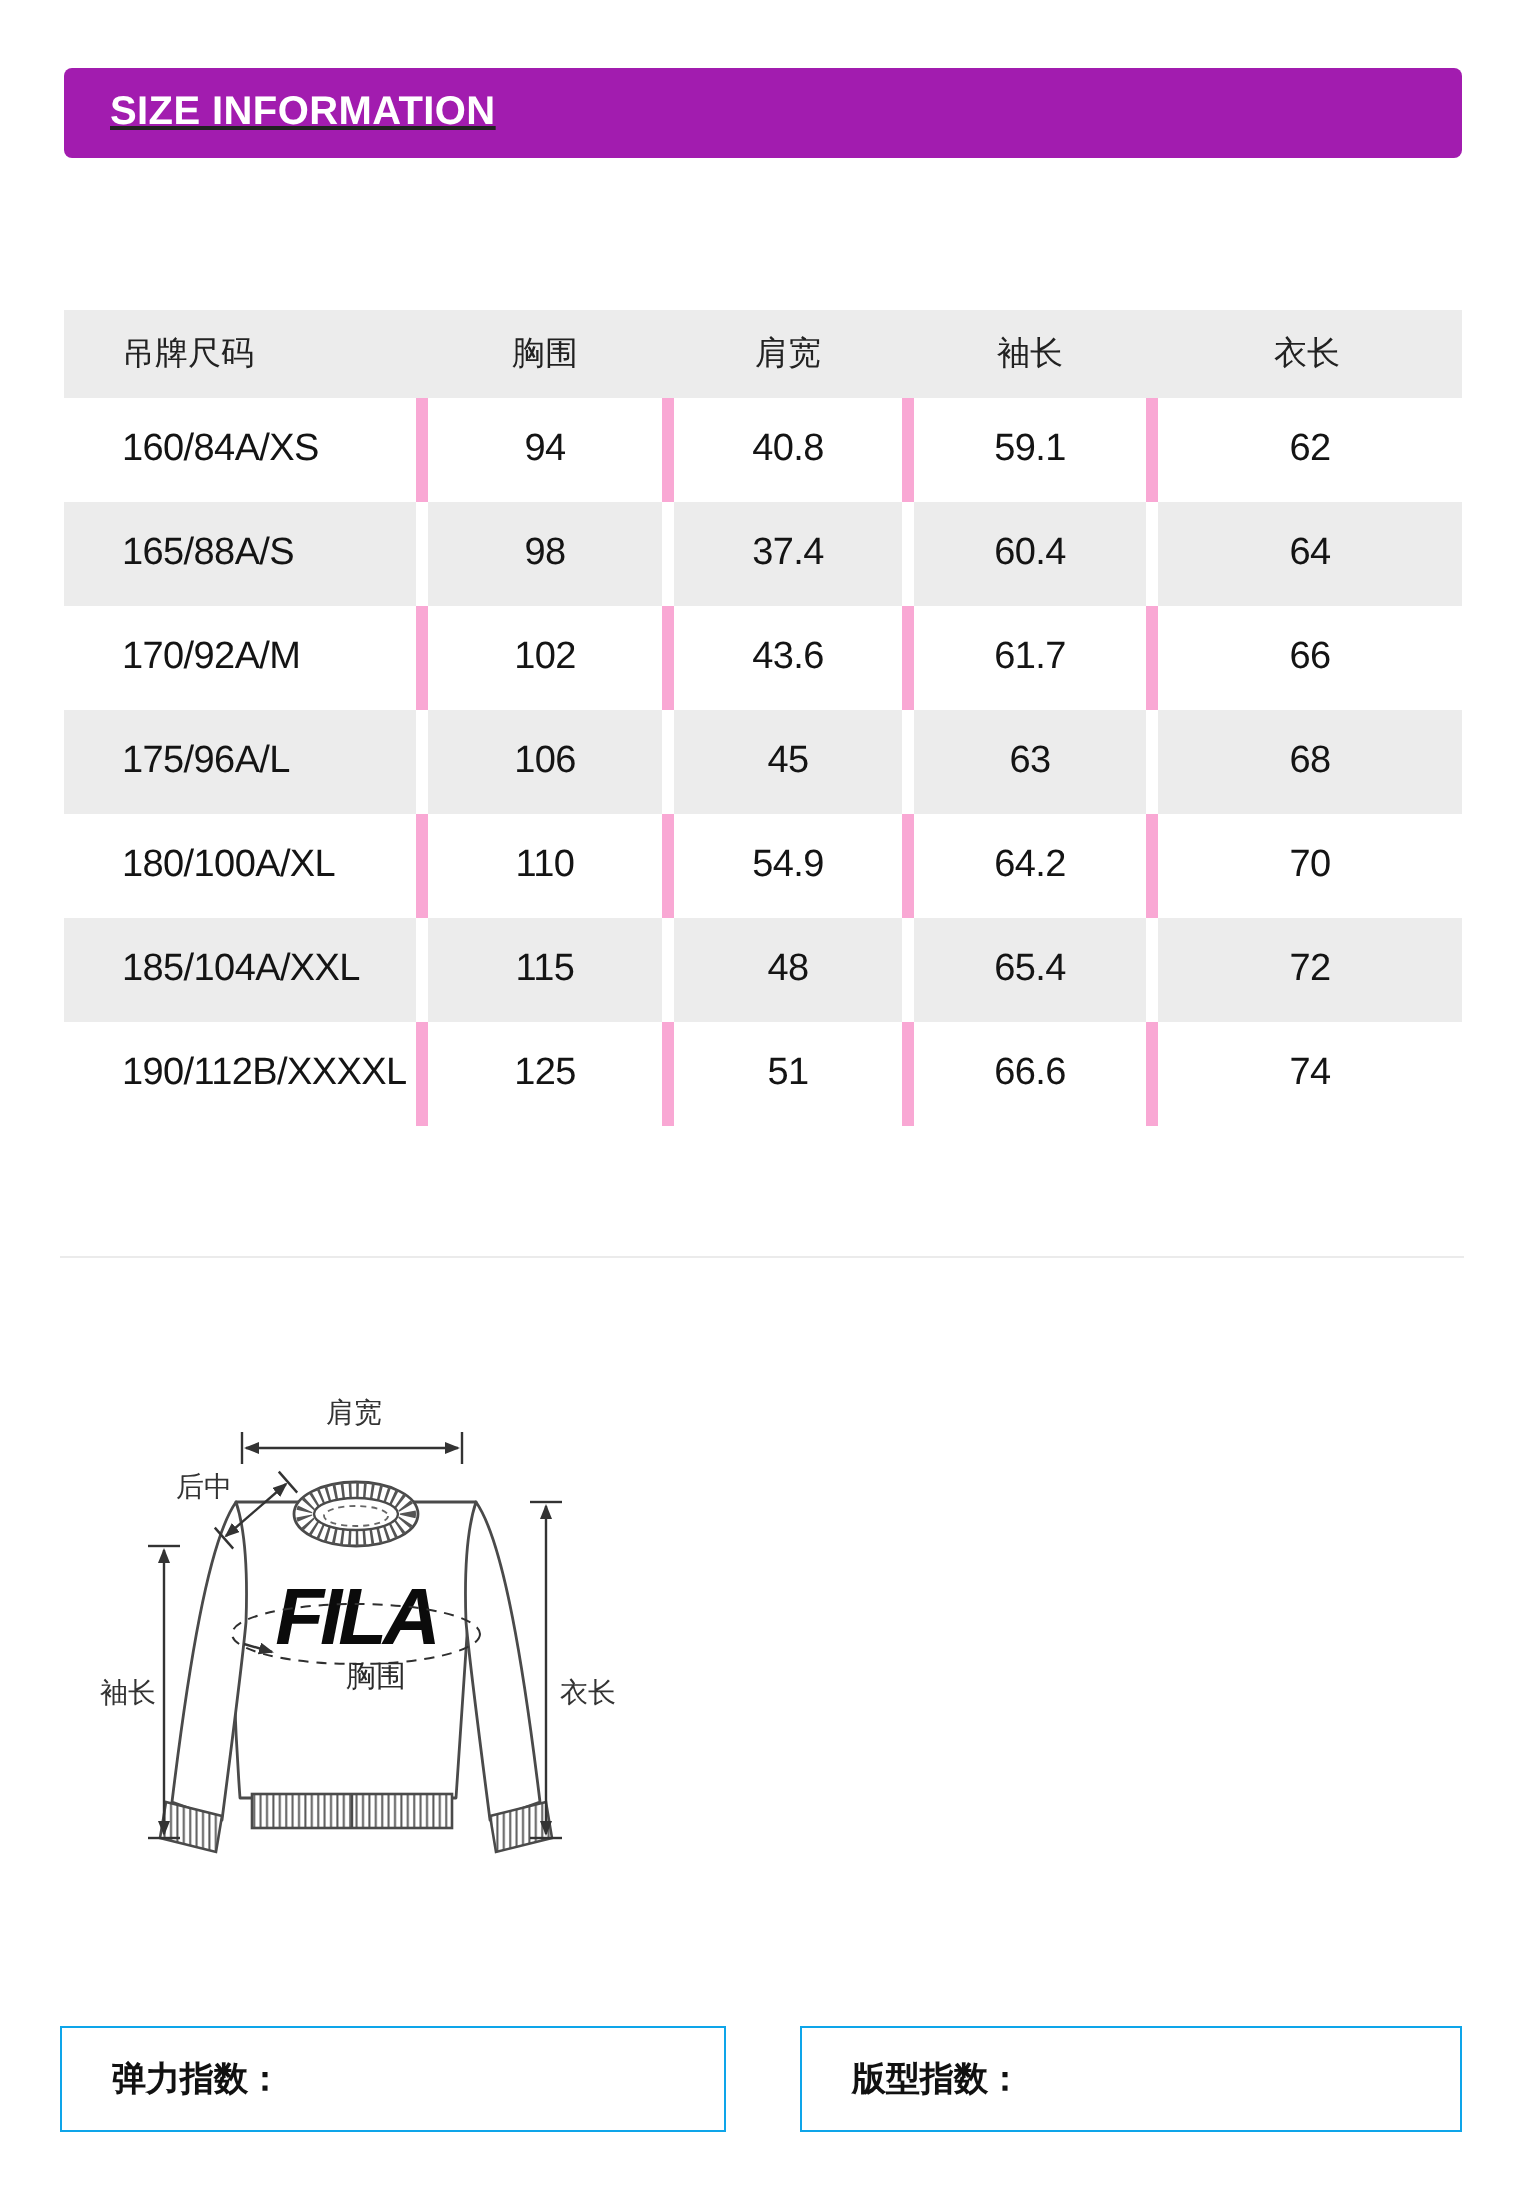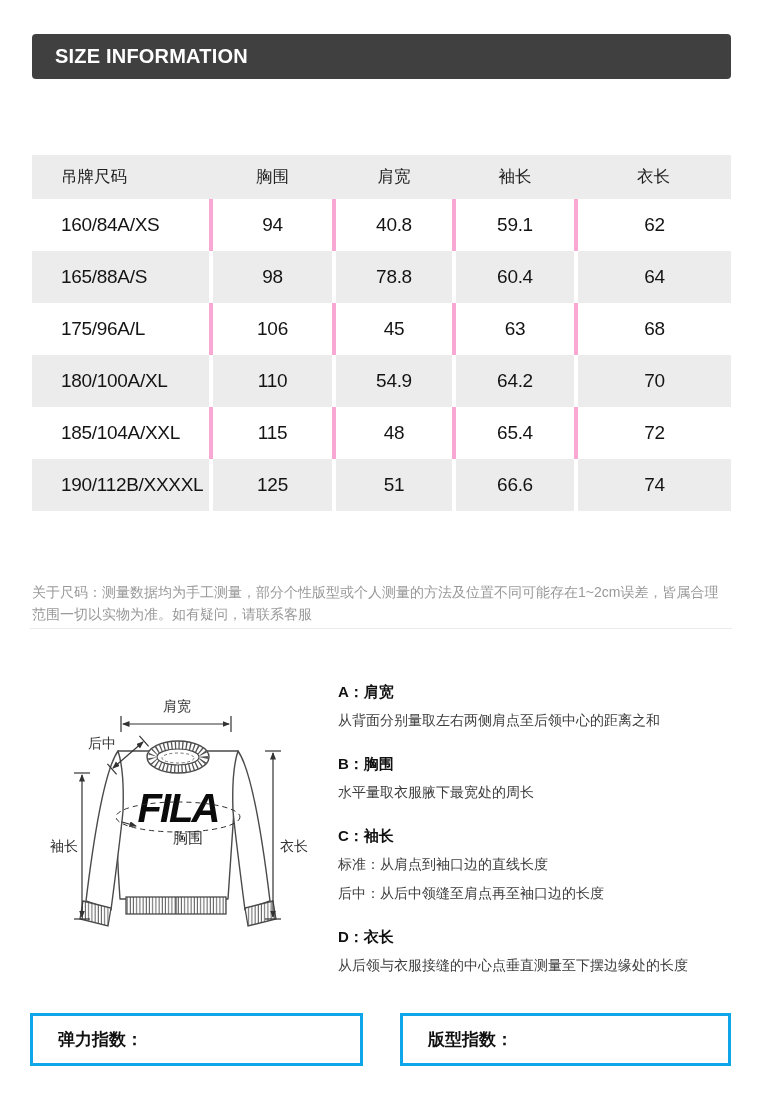--- a/index.html
+++ b/index.html
@@ -3,22 +3,22 @@
 <meta charset="utf-8">
 <style>
   * { margin:0; padding:0; box-sizing:border-box; }
   html,body { background:#fff; }
   body { font-family:"Liberation Sans","DejaVu Sans",sans-serif; color:#222; }
   .canvas { position:relative; width:762px; height:1100px; background:#fff; overflow:hidden; }
 
   
   .title-bar {
     position:absolute; left:32px; top:34px; width:699px; height:45px;
-    background:#404040; border-radius:4px;
-    display:flex; align-items:center; padding-left:23px;
+    background:#a21caf; border-radius:4px;
+    display:flex; align-items:center; padding-left:23px;text-decoration:underline;
   }
   .title-bar span {
     color:#fff; font-size:20px; font-weight:700; letter-spacing:.2px;
   }
 
   
   .size-table { position:absolute; left:32px; top:133px; width:699px;margin-top:22px; }
   table { width:699px; border-collapse:collapse; table-layout:fixed; }
   col.c1{width:179px} col.c2{width:123px} col.c3{width:120px} col.c4{width:122px} col.c5{width:155px}
   thead th {
@@ -26,21 +26,21 @@
     text-align:center; vertical-align:middle;
   }
   thead th:first-child { text-align:left; padding-left:29px; }
   tbody td {
     height:52px; text-align:center; vertical-align:middle;
     font-size:19px; font-weight:500; color:#141414; letter-spacing:-0.3px;
   }
   tbody td:first-child { text-align:left; padding-left:29px; }
   tbody tr:nth-child(odd)  { background:#fff; }
   tbody tr:nth-child(even) { background:#ececec; }
-  tbody td + td { border-left:4px solid #f9a8d4; }
+  tbody td + td { border-left:6px solid #f9a8d4; }
   tbody tr:nth-child(even) td + td { border-left-color:#fff; }
 
   
   .note {
     position:absolute; left:32px; top:581px; width:700px;
     font-size:14px; line-height:22px; color:#999;
   }
 
   .divider { position:absolute; left:30px; top:628px; width:702px; height:1px; background:#ebebeb; }
 
@@ -54,21 +54,21 @@
   
   .defs { position:absolute; left:338px; top:682px; width:400px; }
   .def  { margin-bottom:24px; }
   .def h4 { font-size:15px; line-height:20px; font-weight:700; color:#111; margin:0 0 8px; }
   .def p  { font-size:14px; line-height:20px; color:#3d3d3d; margin:0 0 9px; }
   .def p:last-child { margin-bottom:0; }
 
   
   .index-row { position:absolute; left:30px; top:1013px; width:702px; height:53px; display:flex; gap:37px; }
   .idx-box {
-    border:3px solid #0ea5e9; height:53px; background:#fff;
+    border:1px solid #0ea5e9; height:53px; background:#fff;
     display:flex; align-items:stretch;
   }
   .idx-box.left  { width:333px; }
   .idx-box.right { width:331px; }
   .idx-label { align-self:center; padding-left:25px; font-size:17px; font-weight:700; color:#111; white-space:nowrap; }
   .idx-opts  { flex:1; display:flex; justify-content:space-around; align-items:stretch; }
   .idx-opt   { display:flex; align-items:center; padding:0 4px; font-size:17px; color:#222; white-space:nowrap; }
   .idx-opt.selected {
     background:#16294a; color:#fff; font-weight:600; padding:0 15px;
   }
@@ -104,23 +104,30 @@
         <tr>
           <td>160/84A/XS</td>
           <td>94</td>
           <td>40.8</td>
           <td>59.1</td>
           <td>62</td>
         </tr>
         <tr>
           <td>165/88A/S</td>
           <td>98</td>
-          <td>78.8</td>
+          <td>37.4</td>
           <td>60.4</td>
           <td>64</td>
+        </tr>
+        <tr>
+          <td>170/92A/M</td>
+          <td>102</td>
+          <td>43.6</td>
+          <td>61.7</td>
+          <td>66</td>
         </tr>
         <tr>
           <td>175/96A/L</td>
           <td>106</td>
           <td>45</td>
           <td>63</td>
           <td>68</td>
         </tr>
         <tr>
           <td>180/100A/XL</td>
@@ -140,21 +147,20 @@
           <td>190/112B/XXXXL</td>
           <td>125</td>
           <td>51</td>
           <td>66.6</td>
           <td>74</td>
         </tr>
       </tbody>
     </table>
   </div>
 
-  <p class="note">关于尺码：测量数据均为手工测量，部分个性版型或个人测量的方法及位置不同可能存在1~2cm误差，皆属合理范围一切以实物为准。如有疑问，请联系客服</p>
 
   <div class="divider"></div>
 
   <div class="diagram">
     <svg width="300" height="290" viewBox="0 0 300 290">
       <defs>
         <marker id="ah" markerWidth="9" markerHeight="8" refX="6.5" refY="3" orient="auto-start-reverse" markerUnits="userSpaceOnUse">
           <path d="M0,0 L7.5,3 L0,6 Z" fill="#333"></path>
         </marker>
         <pattern id="rib" width="3.2" height="8" patternUnits="userSpaceOnUse">
@@ -199,39 +205,20 @@
       <line x1="44" y1="234" x2="60" y2="234" class="mline"></line>
       <line x1="52" y1="90" x2="52" y2="232" class="mline" marker-start="url(#ah)" marker-end="url(#ah)"></line>
 
       <text x="264" y="166" text-anchor="middle" class="m-label">衣长</text>
       <line x1="235" y1="66" x2="251" y2="66" class="mline"></line>
       <line x1="235" y1="234" x2="251" y2="234" class="mline"></line>
       <line x1="243" y1="68" x2="243" y2="232" class="mline" marker-start="url(#ah)" marker-end="url(#ah)"></line>
     </svg>
   </div>
 
-  <div class="defs">
-    <div class="def">
-      <h4>A：肩宽</h4>
-      <p>从背面分别量取左右两侧肩点至后领中心的距离之和</p>
-    </div>
-    <div class="def">
-      <h4>B：胸围</h4>
-      <p>水平量取衣服腋下最宽处的周长</p>
-    </div>
-    <div class="def">
-      <h4>C：袖长</h4>
-      <p>标准：从肩点到袖口边的直线长度</p>
-      <p>后中：从后中领缝至肩点再至袖口边的长度</p>
-    </div>
-    <div class="def">
-      <h4>D：衣长</h4>
-      <p>从后领与衣服接缝的中心点垂直测量至下摆边缘处的长度</p>
-    </div>
-  </div>
 
   <div class="index-row">
     <div class="idx-box left">
       <span class="idx-label">弹力指数：</span>
     </div>
     <div class="idx-box right">
       <span class="idx-label">版型指数：</span>
     </div>
   </div>
 

